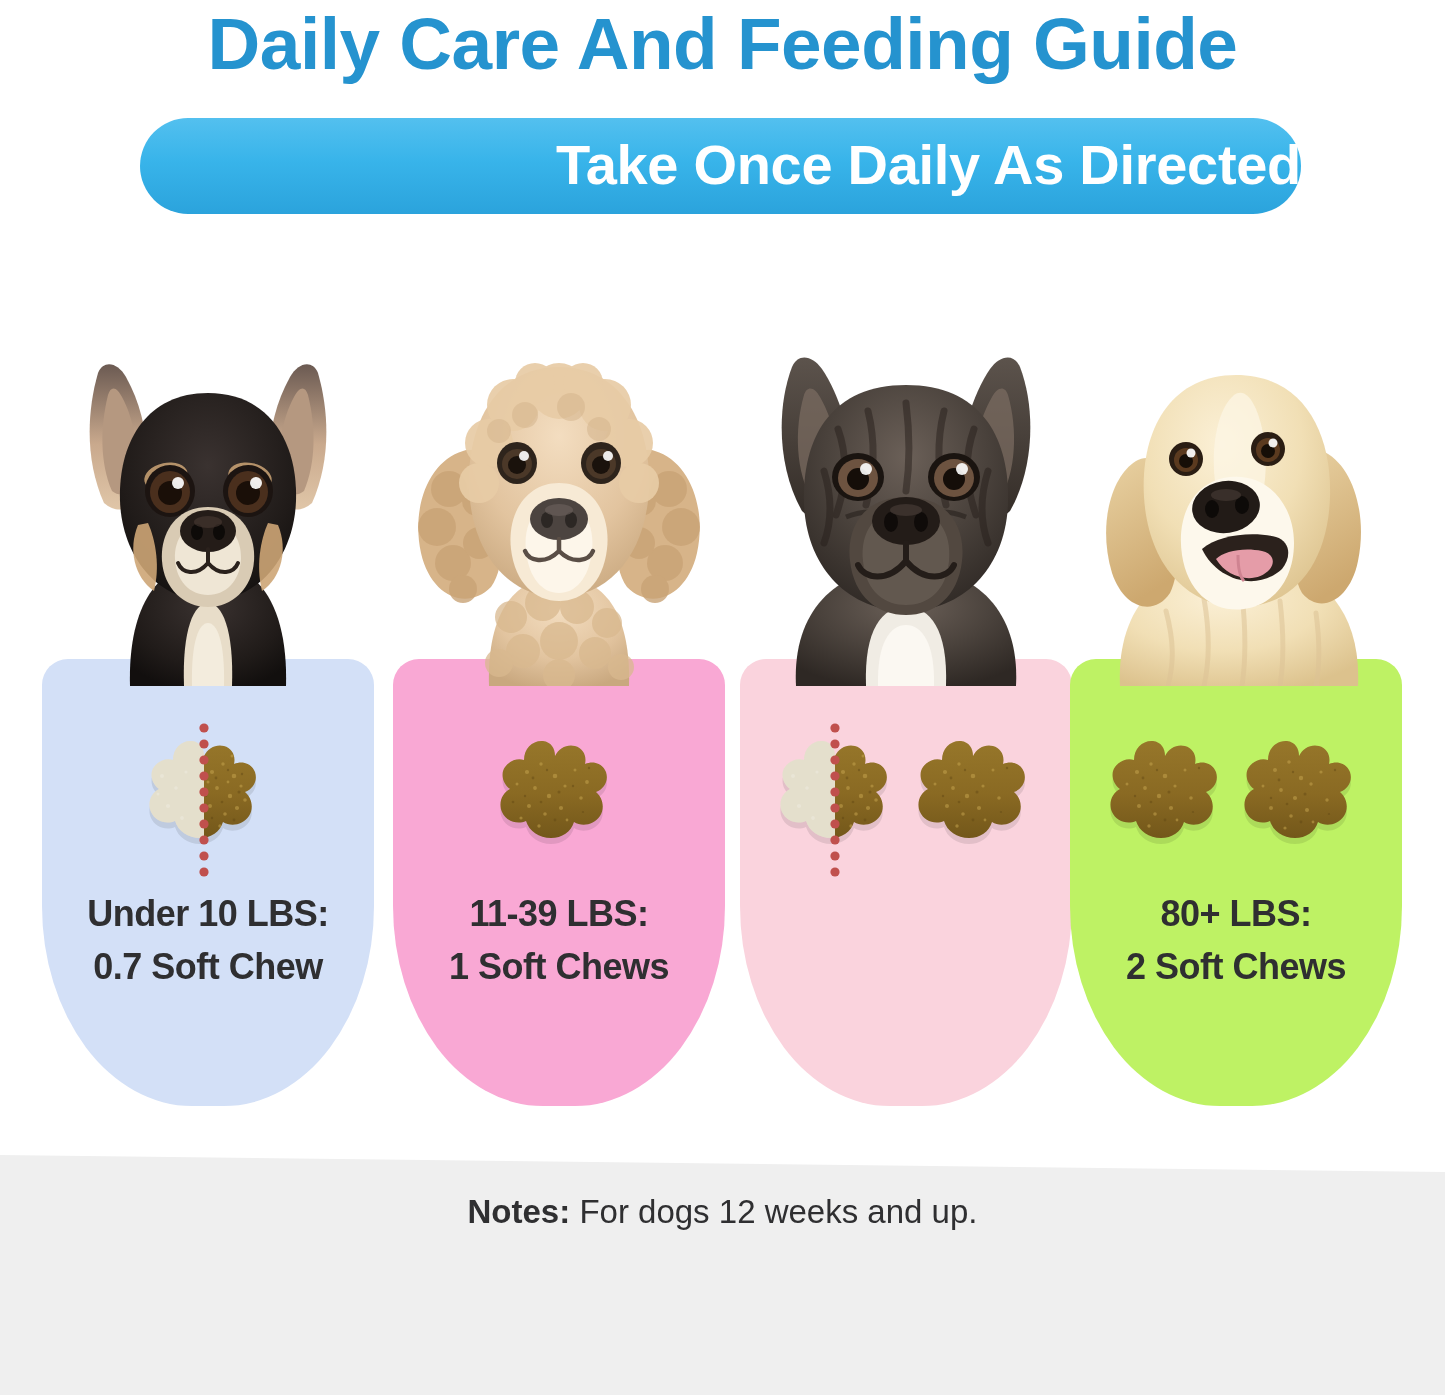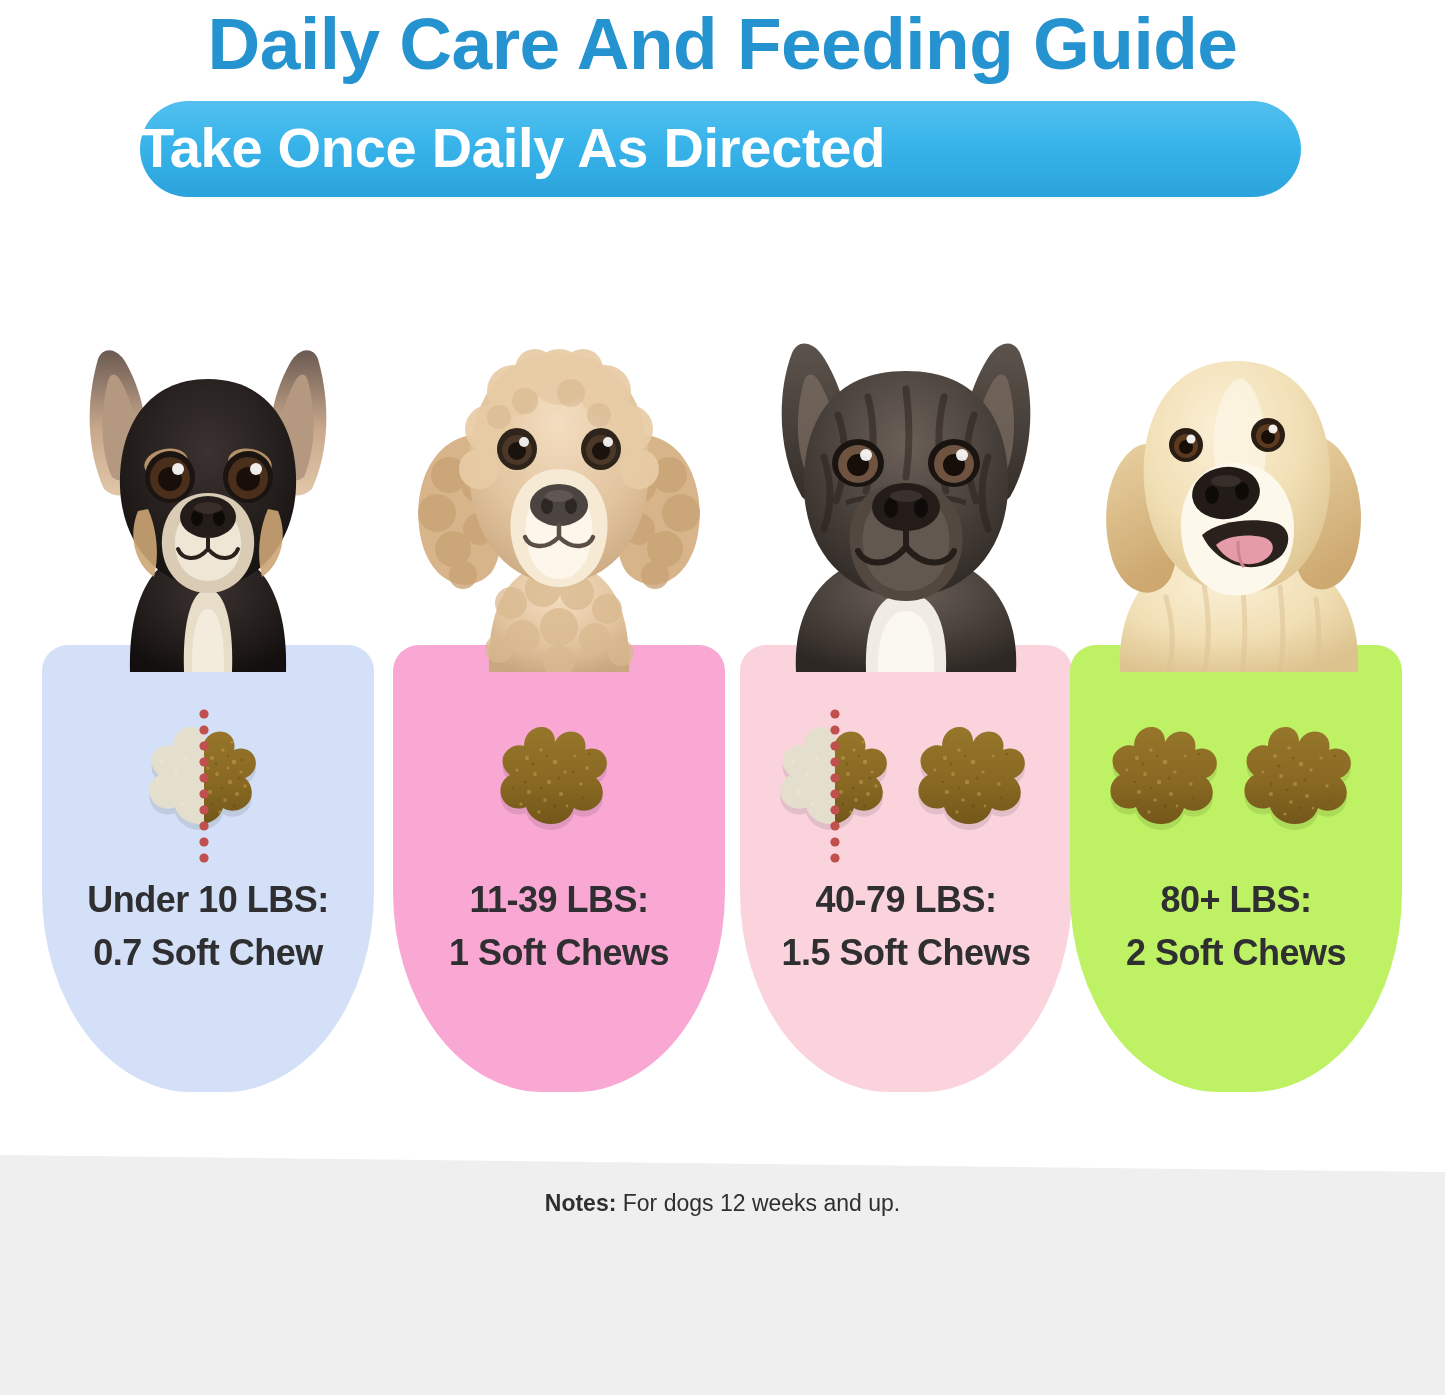--- a/index.html
+++ b/index.html
@@ -30,44 +30,44 @@
     text-align: center;
     font-size: 73px;
     font-weight: 800;
     letter-spacing: -0.5px;
     color: #2593cf;
     white-space: nowrap;
   }
 
   .subtitle-pill {
     position: absolute;
-    top: 101px;
+    top: 118px;
     left: 140px;
     width: 1161px;
     height: 96px;
     border-radius: 48px;
     background: linear-gradient(180deg, #53c0ef 0%, #38b4ea 45%, #2ba3dc 100%);
     display: flex;
     align-items: center;
-    justify-content: flex-start;
+    justify-content: flex-end;
   }
   .subtitle-pill .subtitle-text {
     color: #ffffff;
     font-size: 56px;
     font-weight: 800;
     letter-spacing: -0.3px;
     white-space: nowrap;
     line-height: 1;
     margin-top: -3px;
   }
 
   
   .cards {
     position: absolute;
-    top: 292px;
+    top: 306px;
     left: 0;
     width: 1445px;
     height: 800px;
   }
 
   .card-slot {
     position: absolute;
     top: 0;
     width: 332px;
     height: 800px;
@@ -137,21 +137,21 @@
     background: #efefef;
     clip-path: polygon(0 5px, 1445px 22px, 1445px 245px, 0 245px);
   }
   .notes-text {
     position: absolute;
     left: 0;
     top: 1185px;
     width: 1445px;
     text-align: center;
     color: #2f2f31;
-    font-size: 23px;
+    font-size: 33px;
     line-height: 1.62;
     padding: 0 58px;
   }
   .notes-text b { font-weight: 800; }
 </style>
 </head>
 <body>
 
 <div id="page">
 
@@ -601,24 +601,20 @@
                   <circle cx="58" cy="94" r="1.4"></circle>
                     <circle cx="28" cy="70" r="1.2"></circle>
                   <circle cx="86" cy="86" r="1.1"></circle>
                     <circle cx="92" cy="42" r="1.2"></circle>
                 </g>
               </g>
             </svg>
           </div>
         </div>
 
-        <div class="dose-text" style="color: rgb(47, 47, 49);">
-          <div>40-79 LBS:</div>
-          <div>1.5 Soft Chews</div>
-        </div>
       </div>
 
       <div class="dog-wrap">
         <svg viewBox="0 0 332 375">
           <defs>
             <radialGradient id="frG" cx="50%" cy="32%" r="72%">
               <stop offset="0%" stop-color="#6b6058"></stop>
               <stop offset="55%" stop-color="#4a423c"></stop>
               <stop offset="100%" stop-color="#2e2824"></stop>
             </radialGradient>

